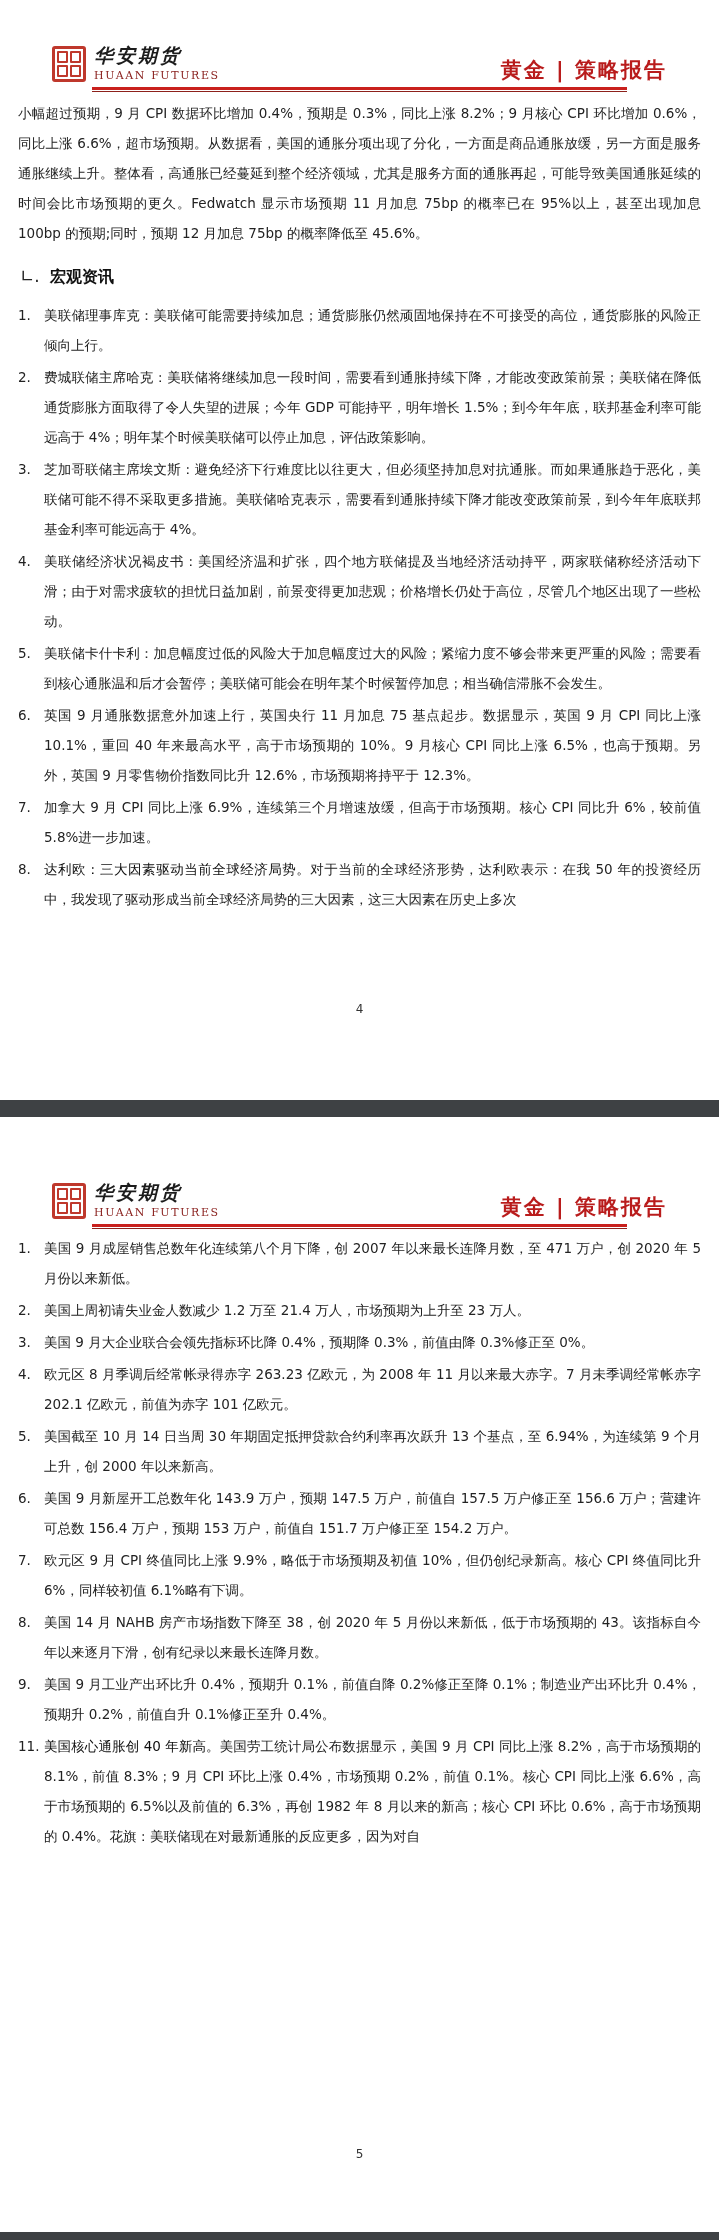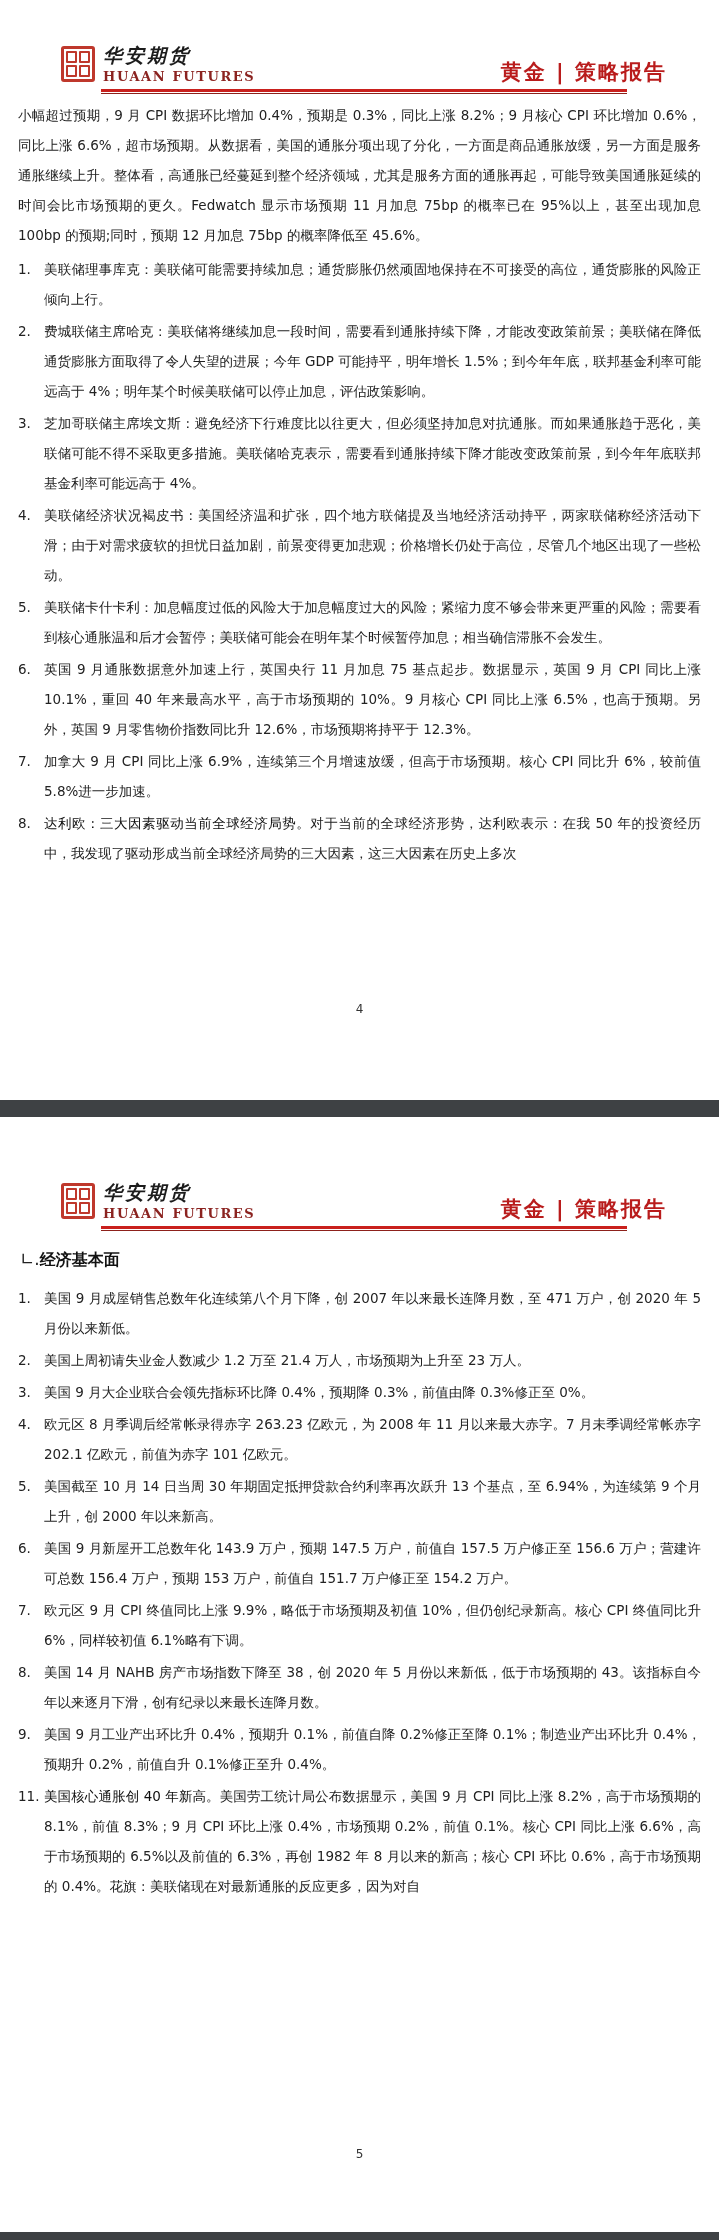--- a/index.html
+++ b/index.html
@@ -9,34 +9,34 @@
     font-family:"DejaVu Sans","Liberation Sans",sans-serif;
     -webkit-font-smoothing:antialiased;
   }
   .sheet{position:relative;width:719px;background:#ffffff;overflow:hidden;}
   .sheet.p1{height:1100px;}
   .sheet.p2{height:1115px;}
   .separator{width:719px;height:17px;background:#3e4144;}
   .bottom-bar{width:719px;height:8px;background:#3e4144;}
 
   
-  .header{padding:0 52px;margin-left:9px;}
+  .header{padding:0 52px;}
   .p1 .header{padding-top:46px;}
   .p2 .header{padding-top:66px;}
   .header-row{display:flex;justify-content:space-between;align-items:flex-end;margin-bottom:5px;}
   .brand{display:flex;align-items:flex-start;gap:8px;}
   .logo-box{
     width:24px;height:26px;border:3px solid #bf382c;border-radius:3px;
     display:grid;grid-template-columns:1fr 1fr;grid-template-rows:1fr 1fr;
     gap:2px;padding:2px;background:#fff;flex:0 0 auto;
   }
   .logo-cell{border:2px solid #bf382c;border-radius:1px;}
   .brand-text{display:flex;flex-direction:column;}
   .brand-cn{font-size:19px;font-weight:bold;color:#1c1c1c;line-height:1.05;letter-spacing:3px;font-style:italic;}
-  .brand-en{font-size:13px;color:#8b2320;letter-spacing:1.6px;margin-top:3px;font-family:"DejaVu Serif","Liberation Serif",serif;font-weight:bold;}
+  .brand-en{font-size:11px;color:#8b2320;letter-spacing:1.6px;margin-top:3px;font-family:"DejaVu Serif","Liberation Serif",serif;}
   .doc-title{font-size:21px;color:#b91c1c;font-weight:600;letter-spacing:2px;line-height:1.1;}
   .rule-thick{height:3px;background:#c9201d;margin:0 40px;}
   .rule-thin{height:1px;background:#8d211b;margin:1px 40px 0 40px;}
 
   
   .content{
     padding:0 18px;color:#222222;
     font-size:13.5px;line-height:30px;text-align:justify;
   }
   .intro{margin:6px 0 0 0;}
@@ -76,20 +76,24 @@
       </div>
       <div class="doc-title">黄金 | 策略报告</div>
     </div>
     <div class="rule-thick"></div>
     <div class="rule-thin"></div>
   </div>
 
   <div class="content">
     <p class="intro">小幅超过预期，9 月 CPI 数据环比增加 0.4%，预期是 0.3%，同比上涨 8.2%；9 月核心 CPI 环比增加 0.6%，同比上涨 6.6%，超市场预期。从数据看，美国的通胀分项出现了分化，一方面是商品通胀放缓，另一方面是服务通胀继续上升。整体看，高通胀已经蔓延到整个经济领域，尤其是服务方面的通胀再起，可能导致美国通胀延续的时间会比市场预期的更久。Fedwatch 显示市场预期 11 月加息 75bp 的概率已在 95%以上，甚至出现加息 100bp 的预期;同时，预期 12 月加息 75bp 的概率降低至 45.6%。</p>
 
+    <div class="section-head">
+      <span class="marker">∟.</span>
+      <span class="stitle spaced">宏观资讯</span>
+    </div>
 
     <div class="list">
       <div class="item">
         <span class="num">1.</span>
         <span class="itext"><b class="blead"></b><span>美联储理事库克：美联储可能需要持续加息；通货膨胀仍然顽固地保持在不可接受的高位，通货膨胀的风险正倾向上行。</span></span>
       </div>
       <div class="item">
         <span class="num">2.</span>
         <span class="itext"><b class="blead"></b><span>费城联储主席哈克：美联储将继续加息一段时间，需要看到通胀持续下降，才能改变政策前景；美联储在降低通货膨胀方面取得了令人失望的进展；今年 GDP 可能持平，明年增长 1.5%；到今年年底，联邦基金利率可能远高于 4%；明年某个时候美联储可以停止加息，评估政策影响。</span></span>
       </div>
@@ -141,23 +145,20 @@
         </div>
       </div>
       <div class="doc-title">黄金 | 策略报告</div>
     </div>
     <div class="rule-thick"></div>
     <div class="rule-thin"></div>
   </div>
 
   <div class="content">
 
-    <div class="section-head">
-      <span class="marker">∟.</span><span class="stitle">经济基本面</span>
-    </div>
 
     <div class="list">
       <div class="item">
         <span class="num">1.</span>
         <span class="itext"><b class="blead"></b><span>美国 9 月成屋销售总数年化连续第八个月下降，创 2007 年以来最长连降月数，至 471 万户，创 2020 年 5 月份以来新低。</span></span>
       </div>
       <div class="item">
         <span class="num">2.</span>
         <span class="itext"><b class="blead"></b><span>美国上周初请失业金人数减少 1.2 万至 21.4 万人，市场预期为上升至 23 万人。</span></span>
       </div>

